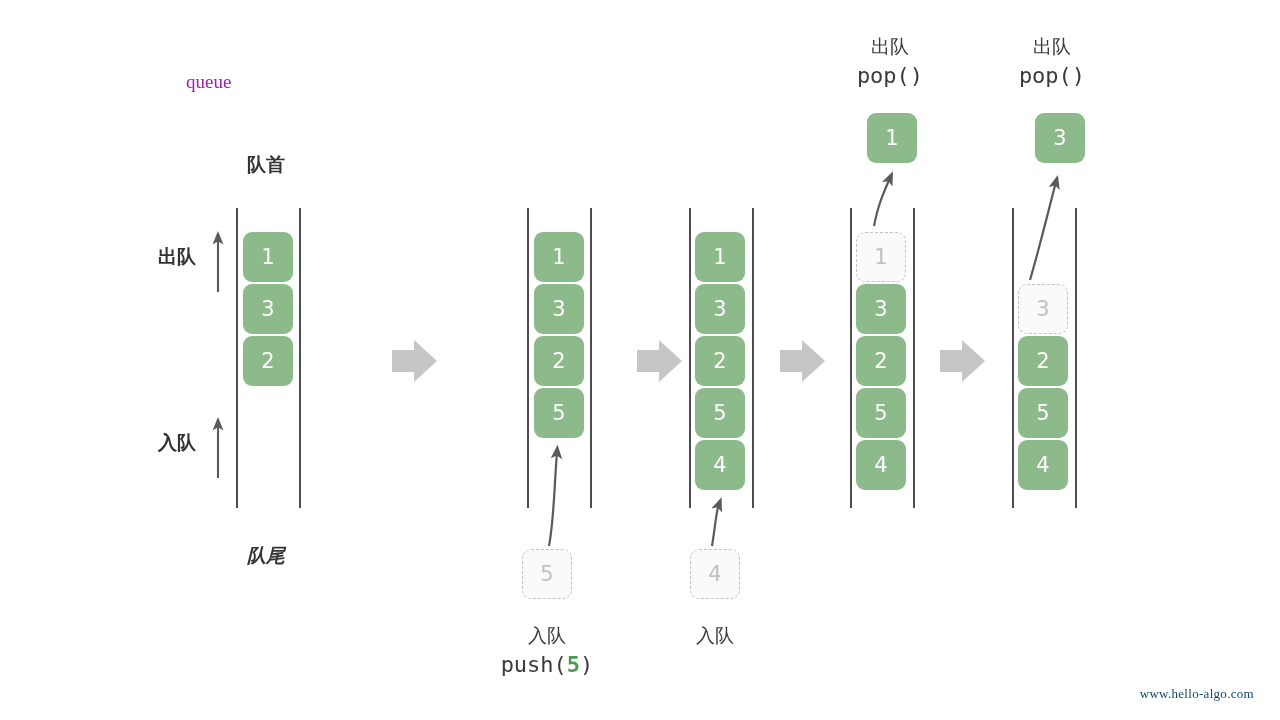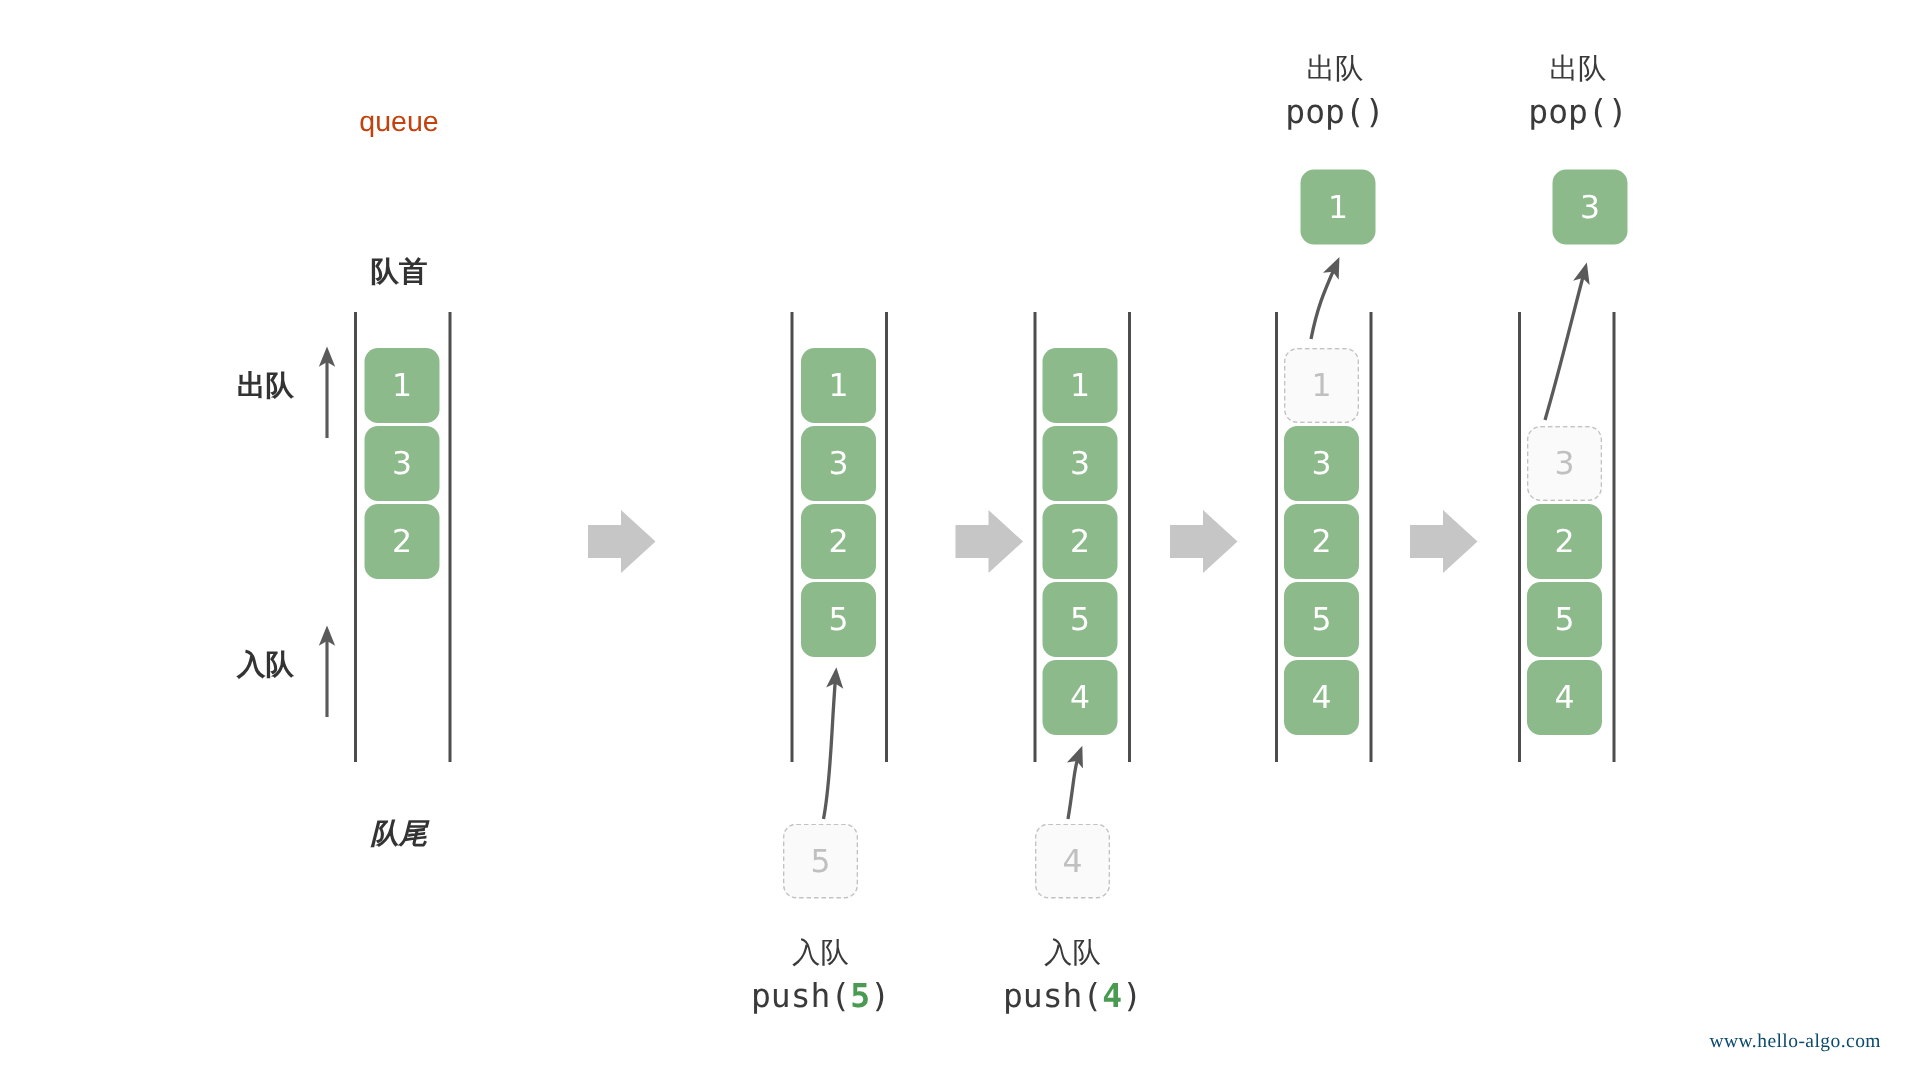--- a/index.html
+++ b/index.html
@@ -27,23 +27,22 @@
     position: absolute;
     font-size: 23px;
     font-weight: bold;
     color: #4a9a52;
     text-align: center;
     white-space: nowrap;
   }
   .title-en {
     position: absolute;
     font-size: 19px;
-    font-family: Liberation Sans, sans-serif;
-    color: #c2410c;
-    text-align: center;
+    font-family: Liberation Serif, serif;
+    color: #a21caf;
     white-space: nowrap;
   }
   .side-label {
     position: absolute;
     font-size: 19px;
     font-weight: bold;
     color: #333333;
     text-align: center;
     white-space: nowrap;
   }
@@ -122,21 +121,21 @@
     pointer-events: none;
   }
 </style>
 </head>
 <body>
 
 <div id="stage">
 
   <div class="title-en" style="left:186px; top:71px; width:160px;">queue</div>
 
-  <div class="side-label" style="left:186px; top:168px; width:160px;">队首</div>
+  <div class="side-label" style="left:186px; top:152px; width:160px;">队首</div>
   <div class="side-label" style="left:186px; top:543px; width:160px;font-style:italic;">队尾</div>
 
   <div class="op-label" style="left:80px; top:244px; width:116px;">出队</div>
   <div class="op-label" style="left:80px; top:430px; width:116px;">入队</div>
 
   <div class="rail" style="left:236px; top:208px; height:300px;"></div>
   <div class="rail" style="left:299px; top:208px; height:300px;"></div>
 
   <div class="cell filled" style="left:243px; top:232px;">1</div>
   <div class="cell filled" style="left:243px; top:284px;">3</div>
@@ -163,21 +162,20 @@
   <div class="cell filled" style="left:695px; top:232px;">1</div>
   <div class="cell filled" style="left:695px; top:284px;">3</div>
   <div class="cell filled" style="left:695px; top:336px;">2</div>
   <div class="cell filled" style="left:695px; top:388px;">5</div>
   <div class="cell filled" style="left:695px; top:440px;">4</div>
 
   <div class="cell ghost" style="left:690px; top:549px;">4</div>
 
   <div class="caption" style="left:615px; top:622px; width:200px;">
     <span class="cn">入队</span>
-    <span class="code"><span>push(</span><span class="num">4</span><span>)</span></span>
   </div>
 
   <div class="caption" style="left:790px; top:33px; width:200px;">
     <span class="cn">出队</span>
     <span class="code">pop()</span>
   </div>
 
   <div class="cell filled" style="left:867px; top:113px;">1</div>
 
   <div class="rail" style="left:850px; top:208px; height:300px;"></div>

